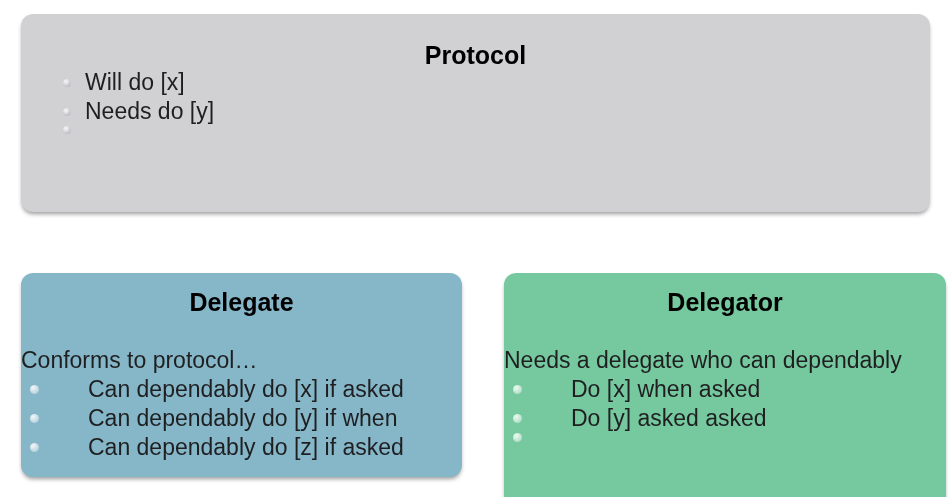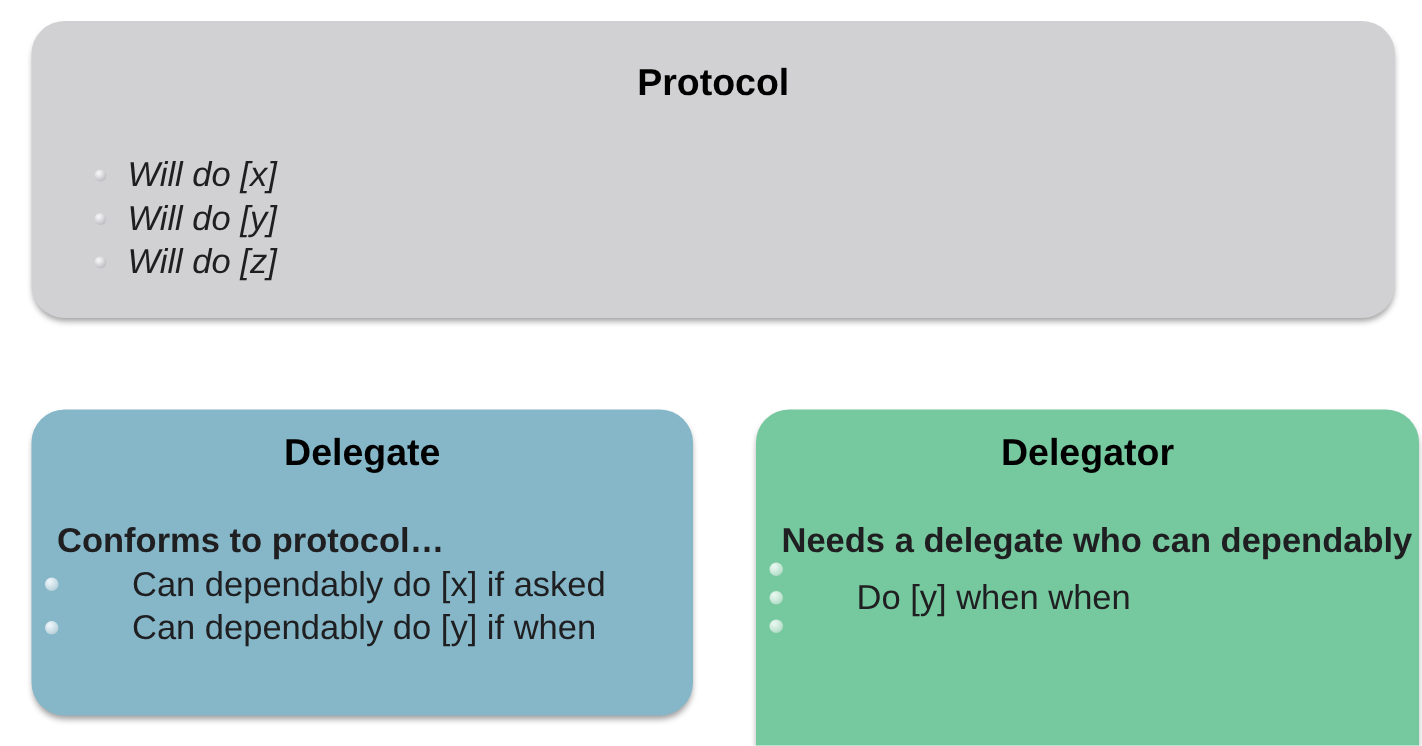--- a/index.html
+++ b/index.html
@@ -9,21 +9,21 @@
   body {
     width: 948px;
     height: 497px;
     position: relative;
     background: #ffffff;
     font-family: "Liberation Sans", sans-serif;
     overflow: hidden;
   }
   .box {
     position: absolute;
-    border-radius: 22px;
+    border-radius: 12px;
     box-shadow: 0 3px 4px -1px rgba(0,0,0,0.40);
     box-sizing: border-box;
   }
   .box-protocol {
     left: 21px; top: 14px;
     width: 909px; height: 198px;
     background: #d1d1d3;
   }
   .box-delegate {
     left: 21px; top: 273px;
@@ -48,32 +48,29 @@
     padding-top: 28px;
   }
   .body-text {
     font-size: 23px;
     line-height: 29px;
     color: #1f1f21;
     white-space: nowrap;
   }
   .intro-line {
     margin: 31px 0 0 0;
-    padding-left: 17px;
-    font-weight: bold;
+    padding-left: 0;
   }
   ul.bullet-list {
     list-style: none;
     margin: 0;
     padding: 0;
   }
   .box-protocol ul.bullet-list {
-    margin-top: 34px;
     padding-left: 42px;
-    font-style: italic;
   }
   li.bullet-item {
     display: flex;
     align-items: center;
   }
   .dot {
     flex: 0 0 auto;
     border-radius: 50%;
     display: inline-block;
   }
@@ -103,52 +100,56 @@
 
 <div class="box box-protocol" style="background-color: rgb(209, 209, 211);">
   <div class="box-title">Protocol</div>
   <ul class="bullet-list">
     <li class="bullet-item body-text">
       <span class="dot"></span>
       <span>Will do [x]</span>
     </li>
     <li class="bullet-item body-text">
       <span class="dot"></span>
-      <span>Will do [y]</span>
+      <span>Needs do [y]</span>
     </li>
     <li class="bullet-item body-text">
       <span class="dot"></span>
-      <span>Will do [z]</span>
     </li>
   </ul>
 </div>
 
 <div class="box box-delegate" style="background-color: rgb(133, 183, 201);">
   <div class="box-title">Delegate</div>
   <div class="body-text intro-line">Conforms to protocol…</div>
   <ul class="bullet-list">
     <li class="bullet-item body-text">
       <span class="dot"></span>
       <span>Can dependably do [x] if asked</span>
     </li>
     <li class="bullet-item body-text">
       <span class="dot"></span>
       <span>Can dependably do [y] if when</span>
     </li>
+    <li class="bullet-item body-text">
+      <span class="dot"></span>
+      <span>Can dependably do [z] if asked</span>
+    </li>
   </ul>
 </div>
 
 <div class="box box-delegator" style="background-color: rgb(118, 200, 159);">
   <div class="box-title">Delegator</div>
   <div class="body-text intro-line">Needs a delegate who can dependably</div>
   <ul class="bullet-list">
     <li class="bullet-item body-text">
       <span class="dot"></span>
+      <span>Do [x] when asked</span>
     </li>
     <li class="bullet-item body-text">
       <span class="dot"></span>
-      <span>Do [y] when when</span>
+      <span>Do [y] asked asked</span>
     </li>
     <li class="bullet-item body-text">
       <span class="dot"></span>
     </li>
   </ul>
 </div>
 
 </body></html>

